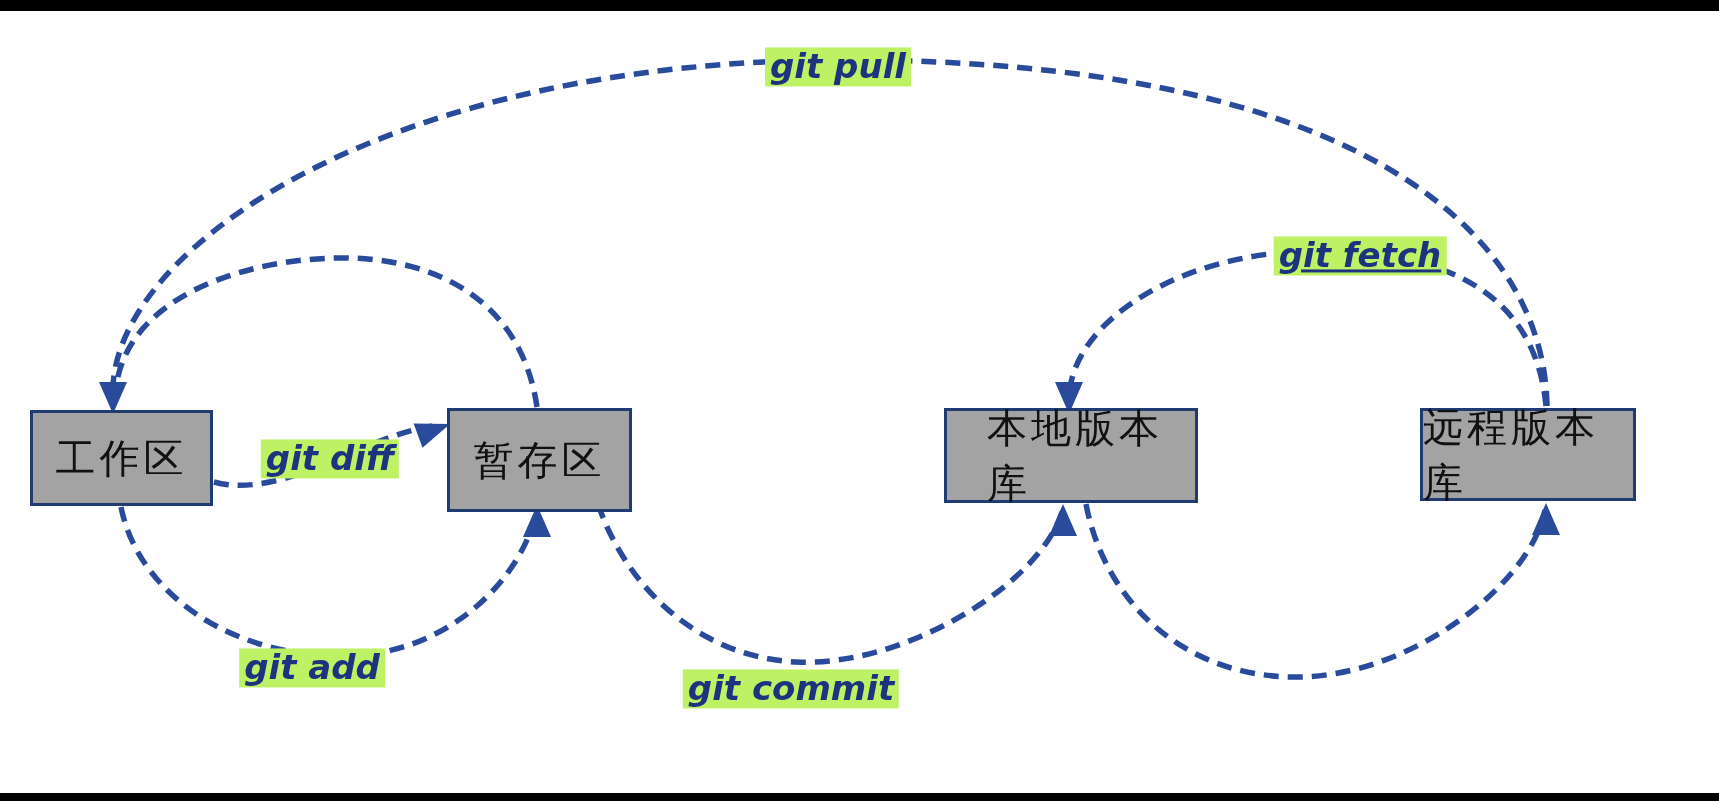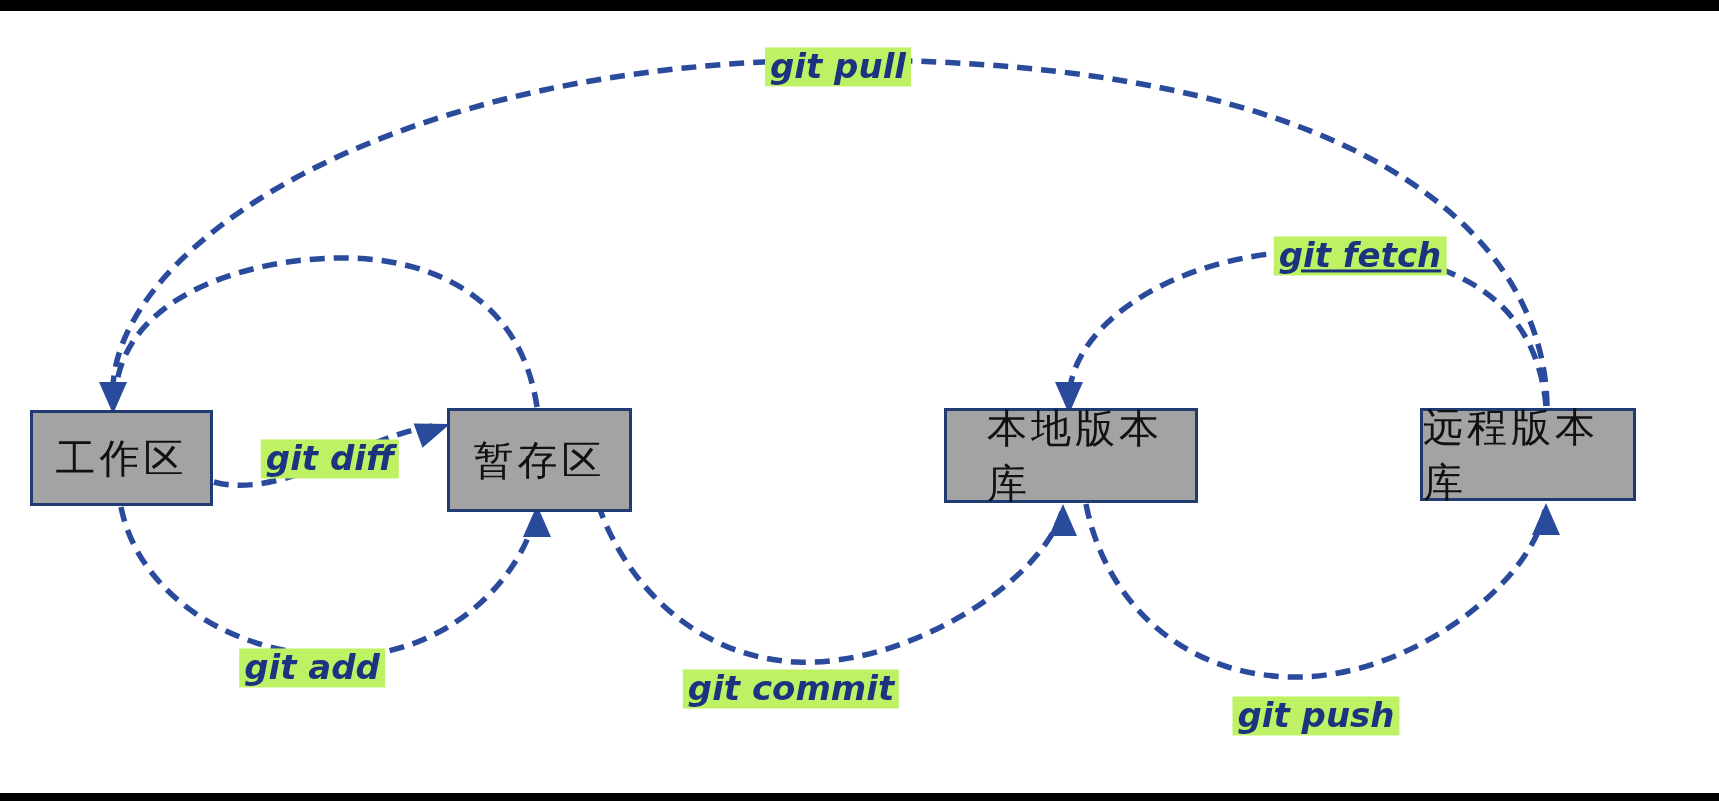--- a/index.html
+++ b/index.html
@@ -71,15 +71,14 @@
   <div class="node" id="node-working">工作区</div>
   <div class="node" id="node-staging">暂存区</div>
   <div class="node" id="node-local">本地版本库</div>
   <div class="node" id="node-remote">远程版本库</div>
 
   <div class="edge-label" id="label-git-pull">git pull</div>
   <div class="edge-label" id="label-git-diff">git diff</div>
   <div class="edge-label" id="label-git-add">git add</div>
   <div class="edge-label" id="label-git-commit">git commit</div>
   <div class="edge-label" id="label-git-fetch">git fetch</div>
-  <div class="edge-label" id="label-git-push">git push</div>
 
 </div>
 
 </body></html>

